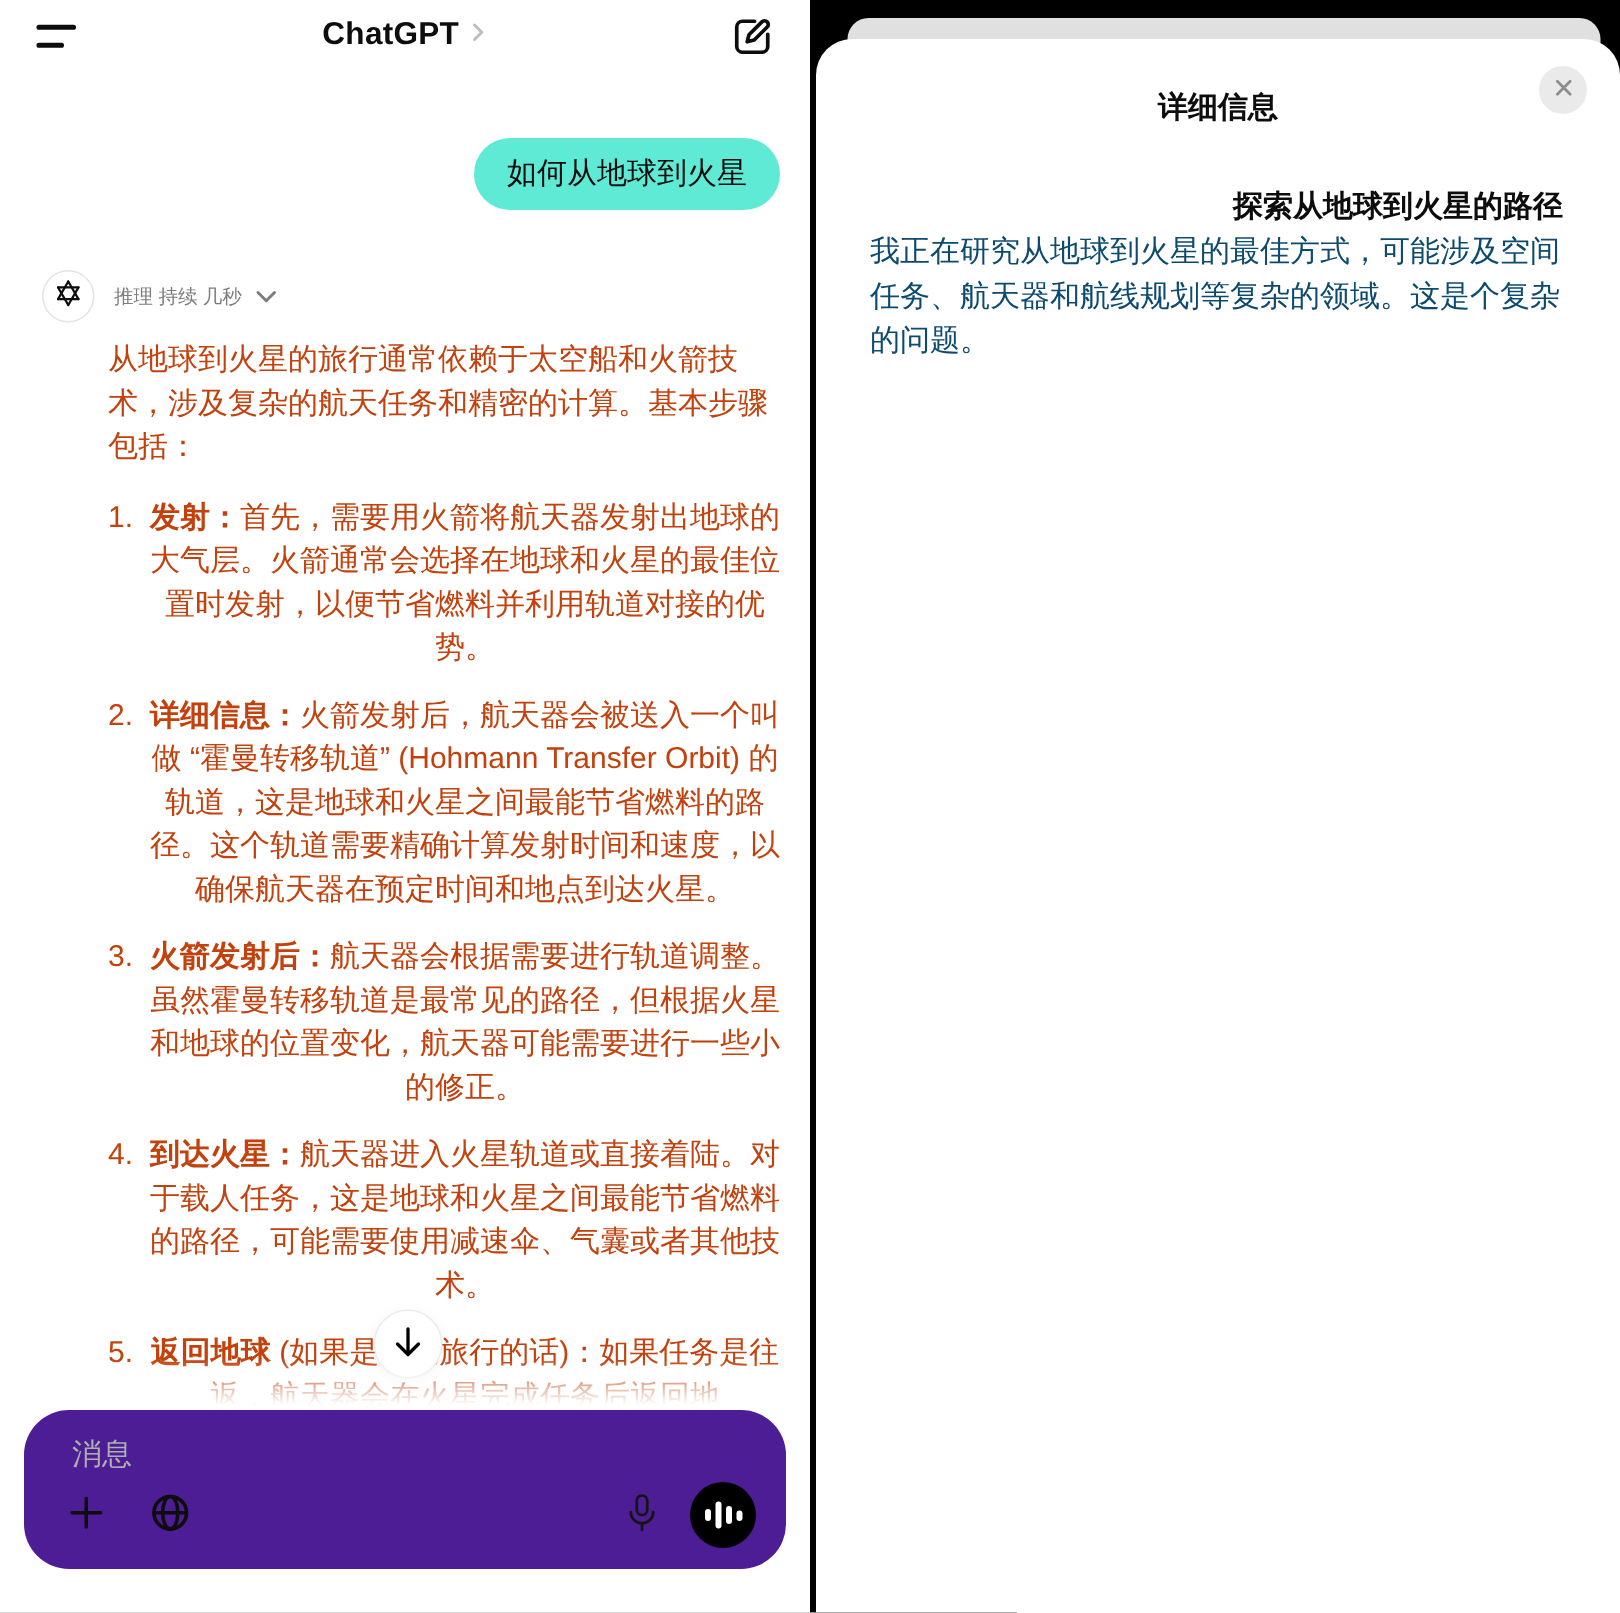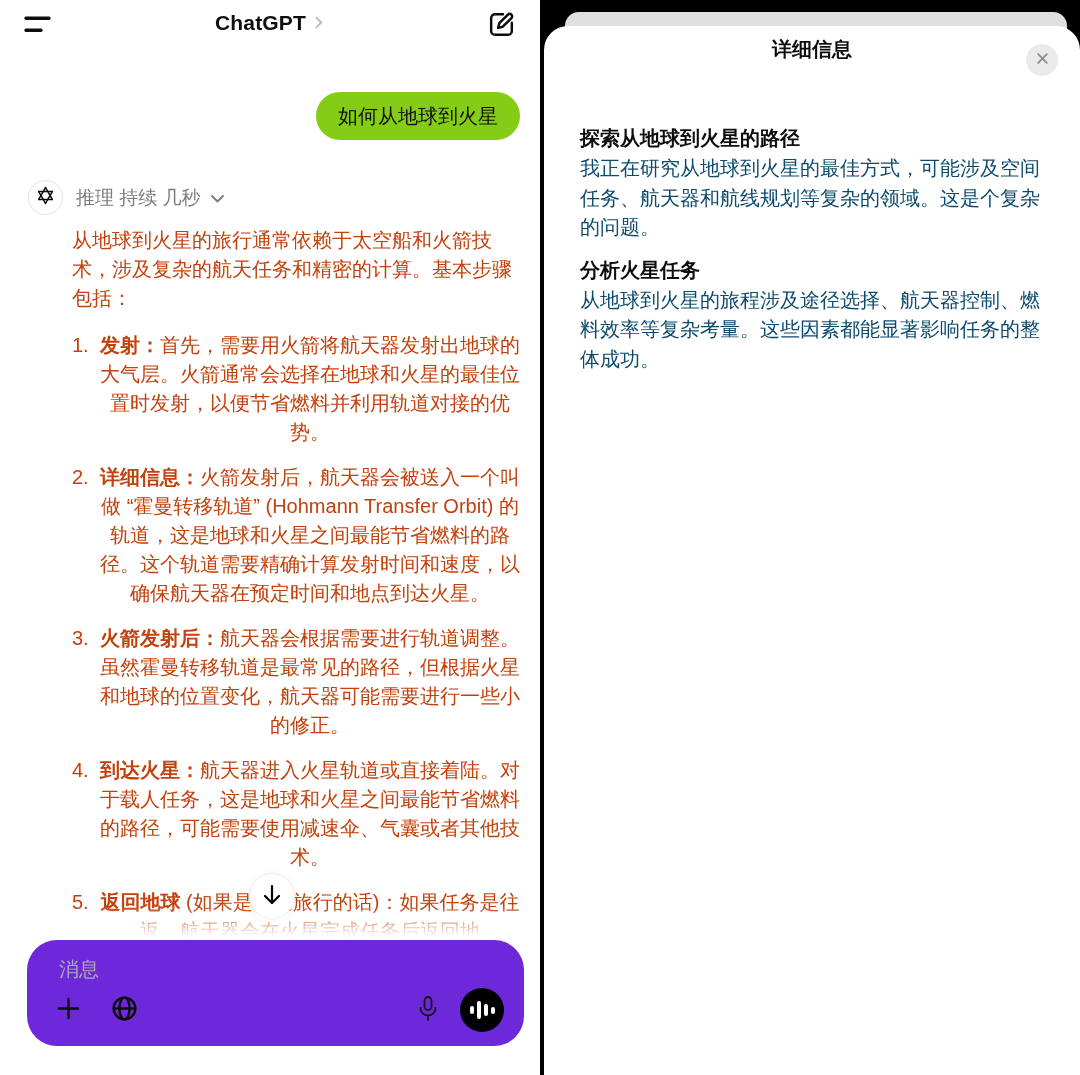--- a/index.html
+++ b/index.html
@@ -16,77 +16,77 @@
   .menu-button { position: absolute; left: 24px; top: 15px; width: 30px; height: 22px; display: flex; align-items: center; cursor: pointer; background: none; border: none; }
   .model-selector { position: absolute; left: 0; right: 0; top: 11px; text-align: center; cursor: pointer; }
   .model-selector .title { font-size: 21px; font-weight: 700; color: #0d0d0d; letter-spacing: .2px; }
   .model-selector svg { margin-left: 6px; vertical-align: 1px; }
   .compose-button { position: absolute; right: 22px; top: 9px; width: 34px; height: 34px; background: none; border: none; cursor: pointer; }
 
   .chat-scroll { position: absolute; top: 50px; left: 0; right: 0; bottom: 0; padding: 0 20px 0 28px; overflow: hidden; }
 
   .user-row { margin-top: 42px; overflow: hidden; }
   .user-bubble {
-    float: right; max-width: 380px; background: #84cc16; color: #0d0d0d;
+    float: right; max-width: 380px; background: #5eead4; color: #0d0d0d;
     font-size: 20px; line-height: 24px; padding: 12px 22px; border-radius: 25px;
   }
 
   .status-row { clear: both; padding-top: 40px; display: flex; align-items: center; cursor: pointer; }
   .avatar {
     width: 35px; height: 35px; border-radius: 50%; border: 1px solid #e3e3e3;
     display: flex; align-items: center; justify-content: center; flex: none; background: #fff;
   }
-  .status-label { margin-left: 13px; font-size: 19px; color: #7c7c7c; }
+  .status-label { margin-left: 13px; font-size: 13px; color: #7c7c7c; }
   .status-row .chev { margin-left: 9px; margin-top: 2px; }
 
   .assistant-message { margin: 11px 0 0 44px; font-size: 20px; line-height: 29px; color: #c2410c; }
   .steps { margin-top: 18px; }
   .step { display: flex; margin-bottom: 16px; }
   .step-num { width: 28px; flex: none; }
   .step-body { flex: 1; text-align: center; }
   .step-title { font-weight: 700; }
 
   .bottom-mask { position: absolute; left: 0; right: 0; top: 938px; bottom: 0; background: #fff; z-index: 10; }
   .bottom-fade { position: absolute; left: 0; right: 0; top: 906px; height: 34px; background: linear-gradient(to bottom, rgba(255,255,255,0), #fff 90%); z-index: 10; }
 
   .scroll-down-button {
     position: absolute; left: 249px; top: 873px; width: 46px; height: 46px; border-radius: 50%;
     background: #fff; border: 1px solid #ececec; box-shadow: 0 2px 10px rgba(0,0,0,.05);
     display: flex; align-items: center; justify-content: center; cursor: pointer; z-index: 5;
   }
 
   .composer {
-    position: absolute; left: 27px; right: 16px; top: 940px; height: 106px;
-    background: #6d28d9; border-radius: 30px; z-index: 20; cursor: text;
+    position: absolute; left: 16px; right: 16px; top: 940px; height: 106px;
+    background: #4c1d95; border-radius: 30px; z-index: 20; cursor: text;
   }
   .composer-placeholder { position: absolute; left: 32px; top: 16px; font-size: 20px; color: #aeaeae; }
   .composer-row { position: absolute; left: 28px; right: 20px; bottom: 14px; height: 44px; display: flex; align-items: center; }
   .icon-btn { background: none; border: none; cursor: pointer; display: flex; align-items: center; justify-content: center; padding: 0; }
   .globe-btn { margin-left: 28px; }
   .composer-spacer { flex: 1; }
   .mic-btn { margin-right: 20px; }
   .voice-button {
     width: 44px; height: 44px; border-radius: 50%; background: #000; border: none; cursor: pointer;
     display: flex; align-items: center; justify-content: center; gap: 3px;
   }
   .voice-bar { width: 4px; background: #fff; border-radius: 2px; }
   .vb1 { height: 8px; } .vb2 { height: 18px; } .vb3 { height: 12px; } .vb4 { height: 7px; }
 
   
   .right-pane { position: absolute; left: 540px; top: 0; width: 540px; height: 1075px; background: #000; }
   .behind-sheet { position: absolute; top: 12px; left: 25px; right: 13px; height: 26px; background: #e0e0e0; border-radius: 14px 14px 0 0; }
   .sheet { position: absolute; top: 26px; left: 4px; right: 0; bottom: 0; background: #fff; border-radius: 24px 24px 0 0; }
-  .sheet-header { position: relative; padding-top: 10px; height: 70px; }
+  .sheet-header { position: relative; padding-top: 33px; height: 70px; }
   .sheet-title { text-align: center; font-size: 20px; font-weight: 700; color: #0d0d0d; line-height: 26px; }
   .sheet-close {
     position: absolute; right: 22px; top: 18px; width: 32px; height: 32px; border-radius: 50%;
     background: #eaeaea; border: none; cursor: pointer; display: flex; align-items: center; justify-content: center;
   }
   .sheet-body { padding: 28px 38px 0 36px; }
-  .detail-heading { font-size: 20px; font-weight: 700; color: #0d0d0d; line-height: 29px; margin-bottom: 1px; }
+  .detail-heading { font-size: 20px; font-weight: 700; color: #0d0d0d; line-height: 29px; margin-bottom: 1px; text-align: right; }
   .detail-text { font-size: 20px; line-height: 29.5px; color: #0c4a6e; margin-bottom: 13px; }
 </style>
 </head>
 <body>
 
 <div class="left-pane">
 
   <div class="chat-header">
     <button class="menu-button">
       <span>
@@ -226,19 +226,15 @@
               <path d="M3 3l8 8M11 3l-8 8" stroke="#8d8d8d" stroke-width="1.7" stroke-linecap="round"></path>
             </svg>
         </span>
       </button>
     </div>
     <div class="sheet-body">
       <div class="detail-section">
         <div class="detail-heading">探索从地球到火星的路径</div>
         <div class="detail-text">我正在研究从地球到火星的最佳方式，可能涉及空间任务、航天器和航线规划等复杂的领域。这是个复杂的问题。</div>
       </div>
-      <div class="detail-section">
-        <div class="detail-heading">分析火星任务</div>
-        <div class="detail-text">从地球到火星的旅程涉及途径选择、航天器控制、燃料效率等复杂考量。这些因素都能显著影响任务的整体成功。</div>
-      </div>
     </div>
   </div>
 </div>
 
 </body></html>

